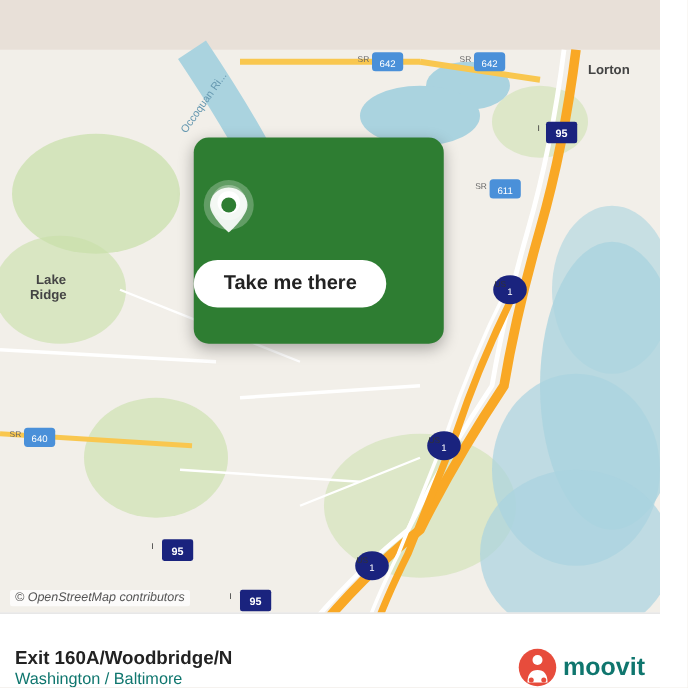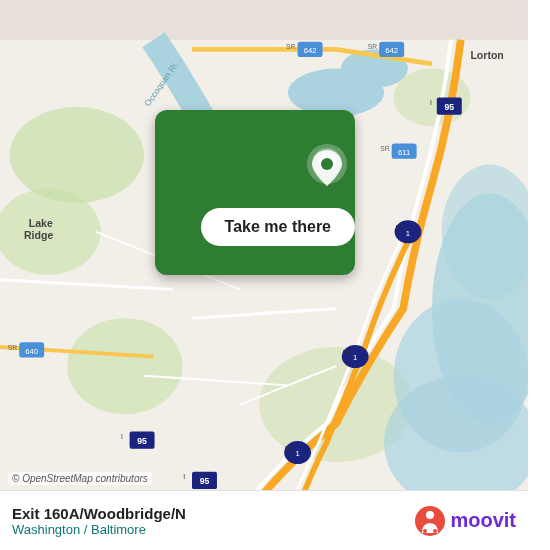--- a/index.html
+++ b/index.html
@@ -22,21 +22,21 @@
 
     
     #bottom-bar {
       position: absolute;
       bottom: 0;
       left: 0;
       right: 0;
       height: 60px;
       background: white;
       display: flex;
-      align-items: center;
+      align-items: flex-end;
       padding: 0 12px;
       border-top: 1px solid #e0e0e0;
       z-index: 100;
       margin-top: 24px;
     }
 
     #bottom-left {
       display: flex;
       flex-direction: column;
       flex: 1;
@@ -60,21 +60,21 @@
     }
 
     #moovit-icon {
       width: 32px;
       height: 32px;
     }
 
     #moovit-text {
       font-size: 20px;
       font-weight: bold;
-      color: #6d28d9;
+      color: #0f766e;
     }
 
     
     #copyright {
       position: absolute;
       bottom: 65px;
       left: 8px;
       font-size: 10px;
       color: #555;
       background: rgba(255,255,255,0.75);
@@ -88,21 +88,21 @@
     #action-card {
       position: absolute;
       top: 110px;
       left: 155px;
       width: 200px;
       height: 165px;
       background: #2e7d32;
       border-radius: 12px;
       display: flex;
       flex-direction: column;
-      align-items: flex-end;
+      align-items: flex-start;
       justify-content: center;
       z-index: 80;
       box-shadow: 0 4px 12px rgba(0,0,0,0.3);
     }
 
     #pin-icon {
       width: 56px;
       height: 56px;
       margin-bottom: 12px;
     }

